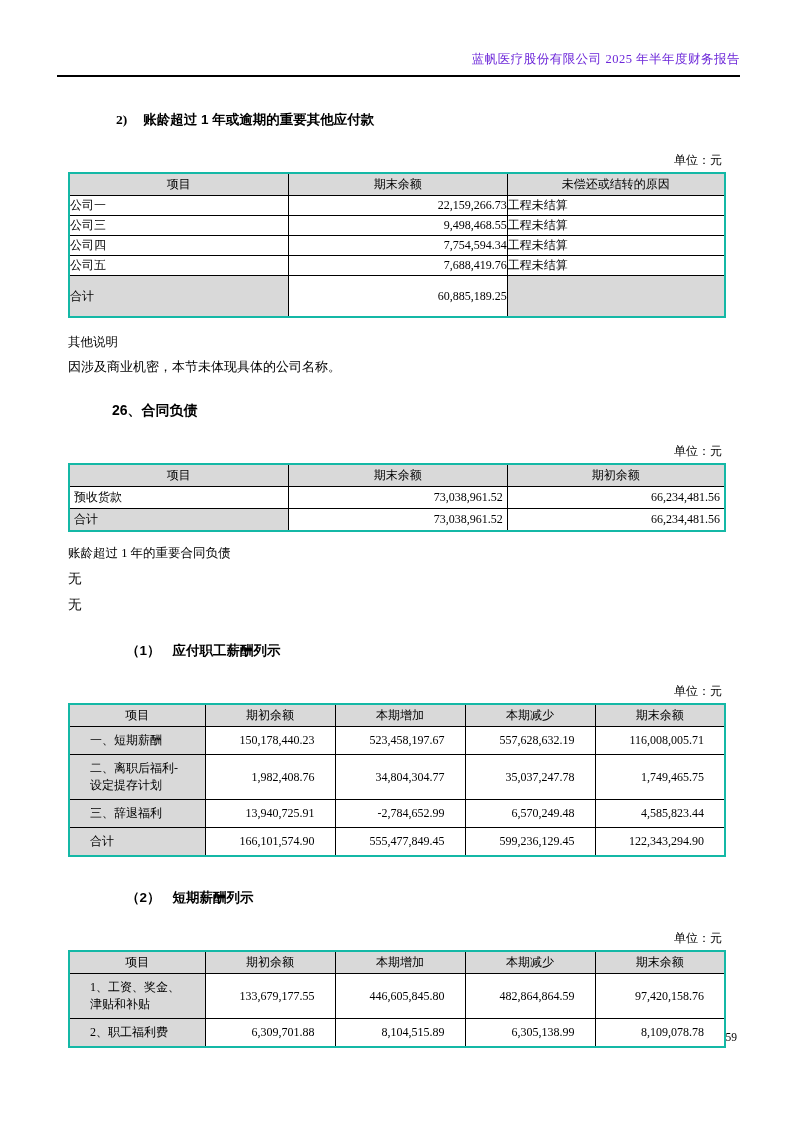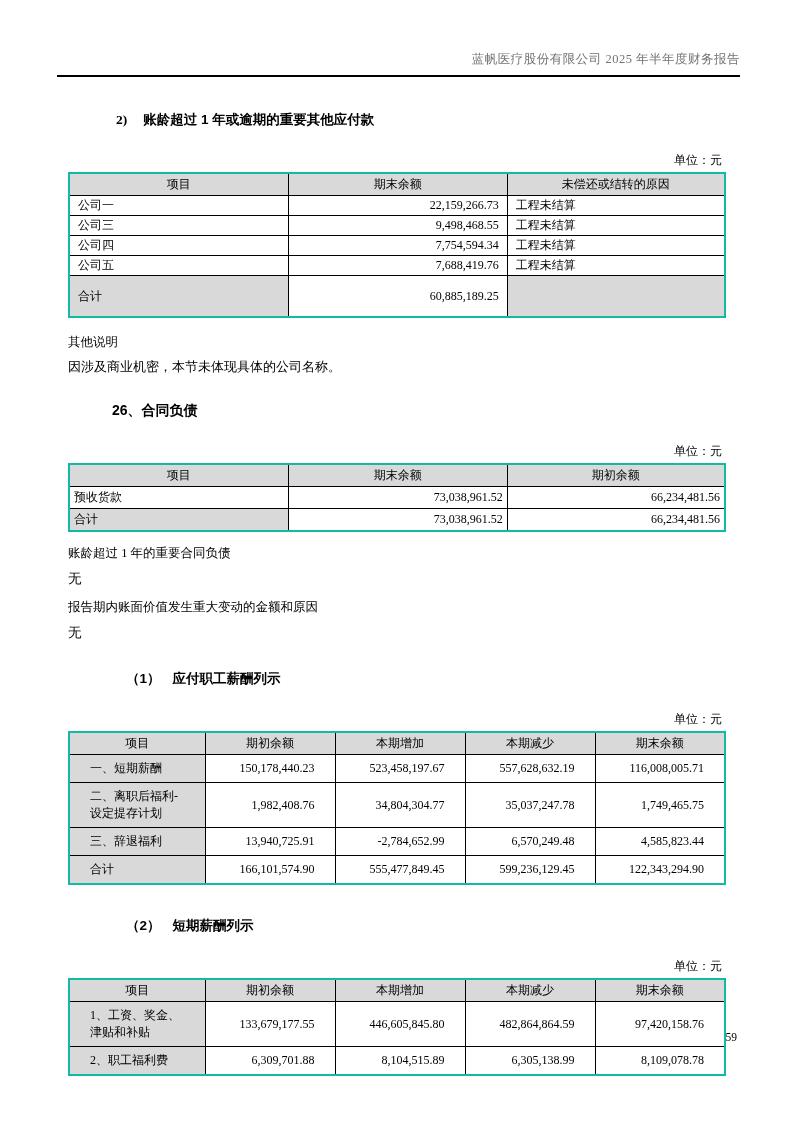--- a/index.html
+++ b/index.html
@@ -12,21 +12,21 @@
     overflow:hidden;
   }
   
   .doc-header {
     margin:49px 53px 0 57px;
     padding-bottom:7px;
     border-bottom:2px solid #000000;
     text-align:right;
   }
   .doc-header .title {
-    color:#737373;
+    color:#6d28d9;
     font-size:12.5px;
     letter-spacing:0.5px;
   }
   
   .content { margin:0 67px 0 68px; }
 
   .sec-heading {
     font-family:"Liberation Sans","DejaVu Sans",sans-serif;
     font-weight:bold; font-size:13.5px;margin-left:44px;
   }
@@ -58,21 +58,21 @@
   th {
     background:#D9D9D9;
     font-weight:normal;
     text-align:center;
     height:17px;
   }
   td.num  { text-align:right; }
   td.gray { background:#D9D9D9; }
 
   
-  .t-payables td { padding:1px 8px; height:14px; }
+  .t-payables td { padding:1px 0; height:14px; }
   .t-payables tr.total td { height:38px; }
   
   .t-contract td { padding:2px 4px; height:15px; }
   
   .t-payroll td { padding:5px 20px; }
   .t-payroll col.c-item { width:136px; }
 
   .note-label { font-size:12.5px; margin-top:16px; }
   .note-text  { font-size:13px;   margin-top:7px; }
   .note-none  { font-size:13.5px; margin-top:8px; }
@@ -171,21 +171,20 @@
         <tr>
           <td class="gray">合计</td>
           <td class="num">73,038,961.52</td>
           <td class="num">66,234,481.56</td>
         </tr>
       </tbody>
     </table>
 
     <div class="note-label" style="margin-top:13px;">账龄超过 1 年的重要合同负债</div>
     <div class="note-none">无</div>
-    <div class="note-label" style="margin-top:11px;">报告期内账面价值发生重大变动的金额和原因</div>
     <div class="note-none">无</div>
 
 
     <div class="sec-heading h-sub">
       <span class="num">（1）</span><span>应付职工薪酬列示</span>
     </div>
 
     <div class="unit-row">单位：元</div>
 
     <table class="t-payroll">

